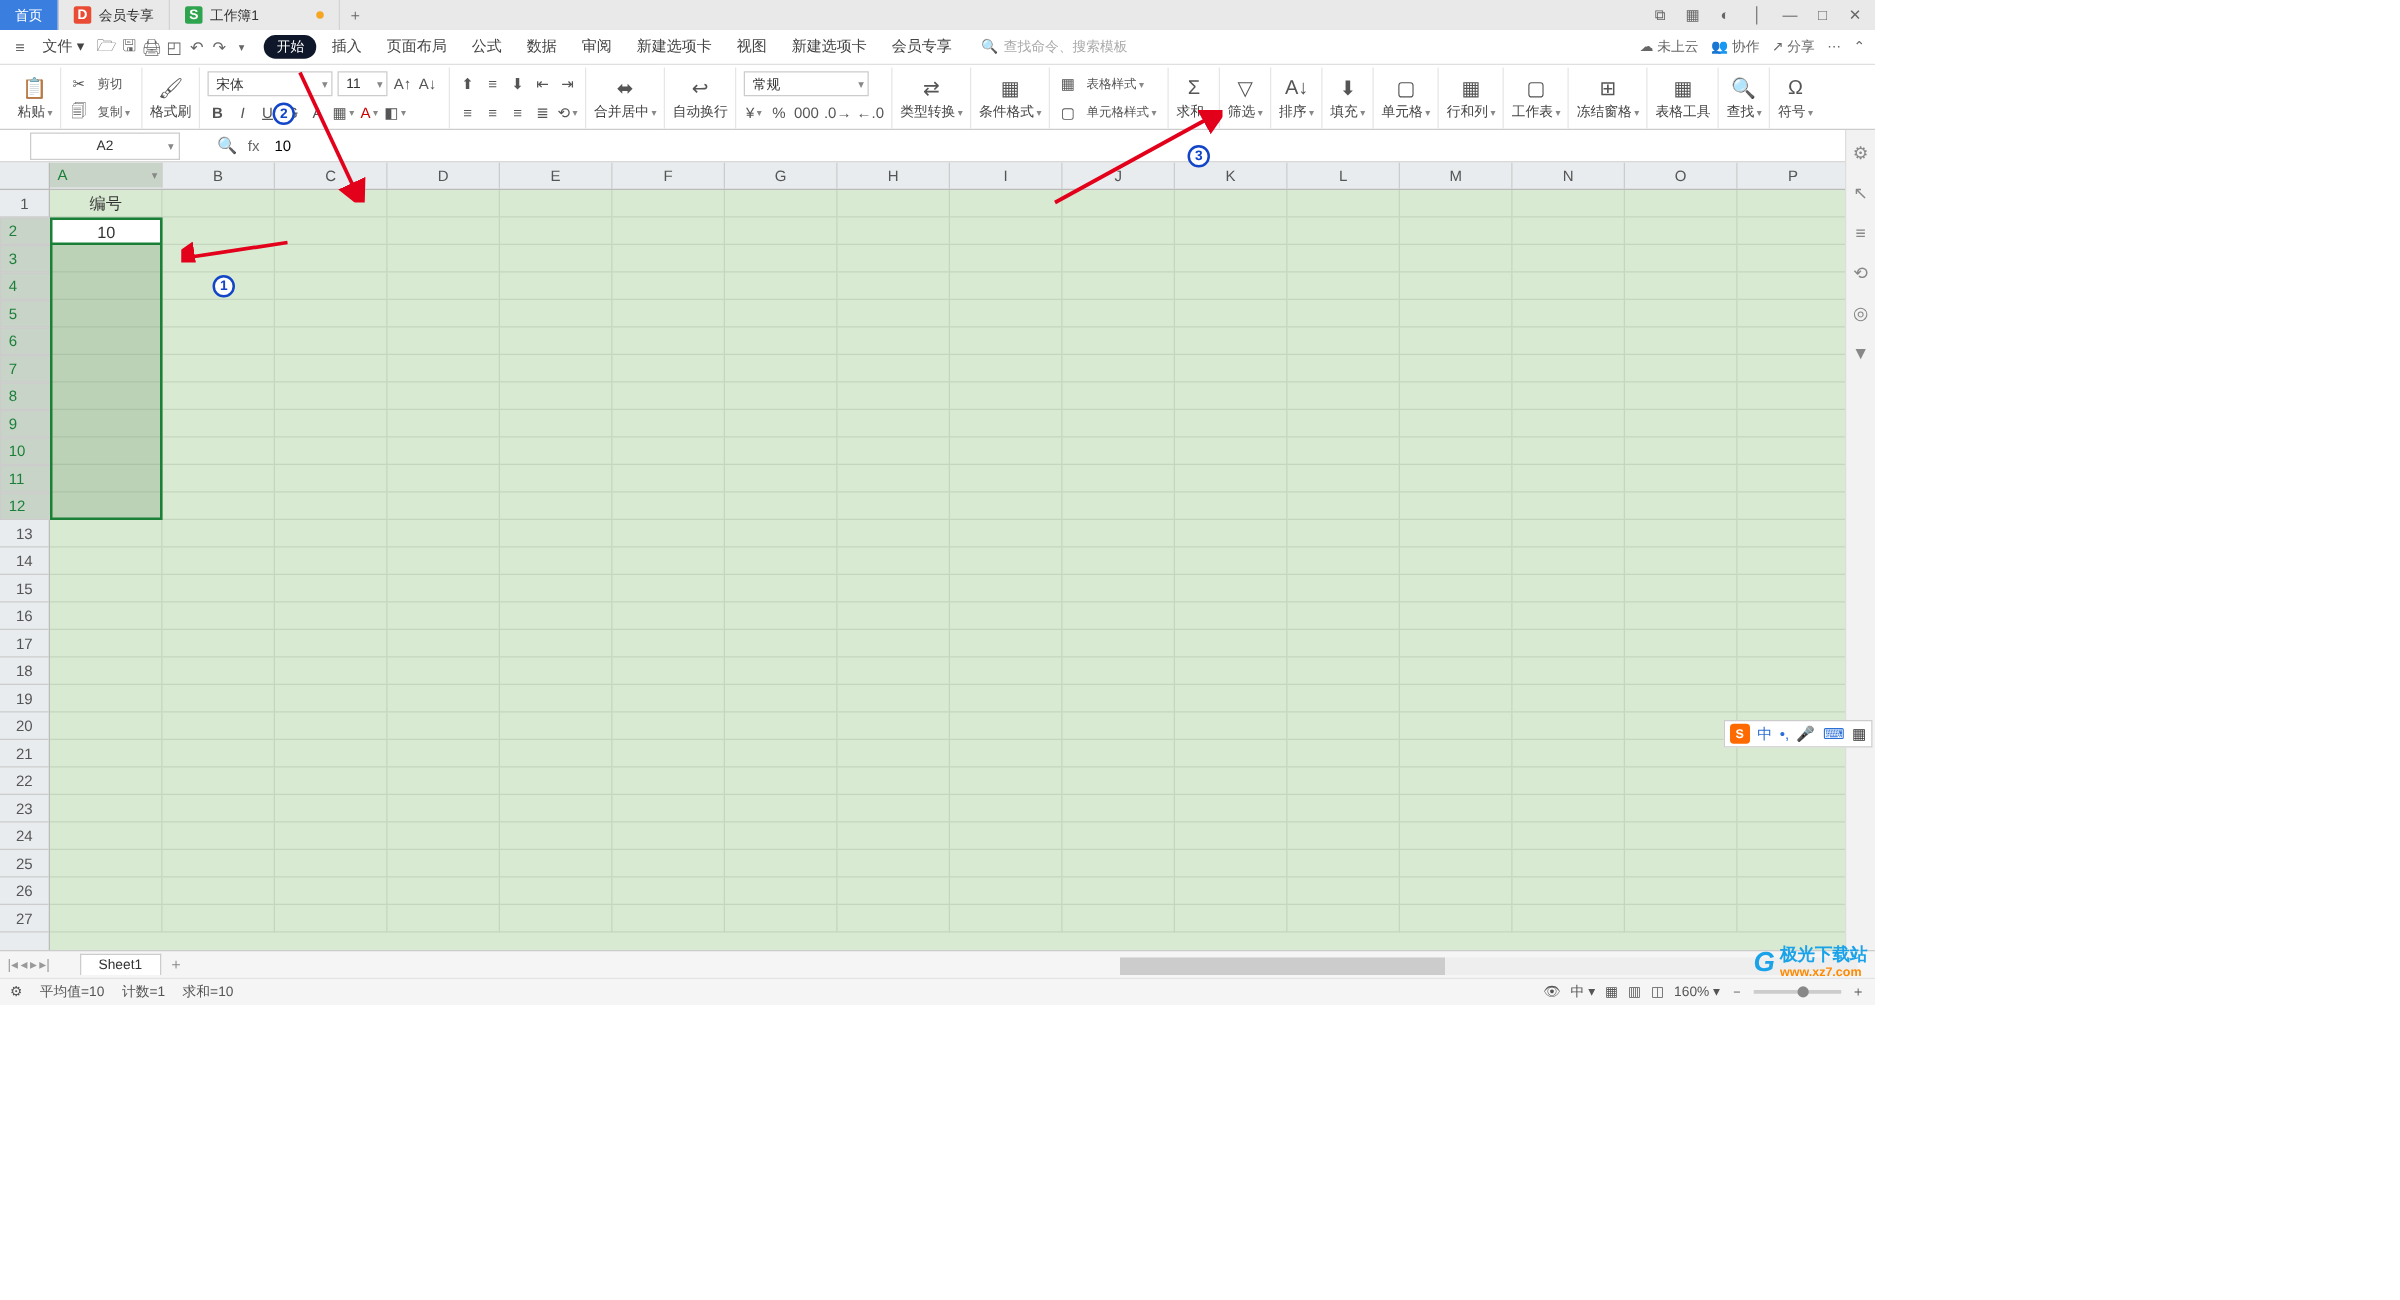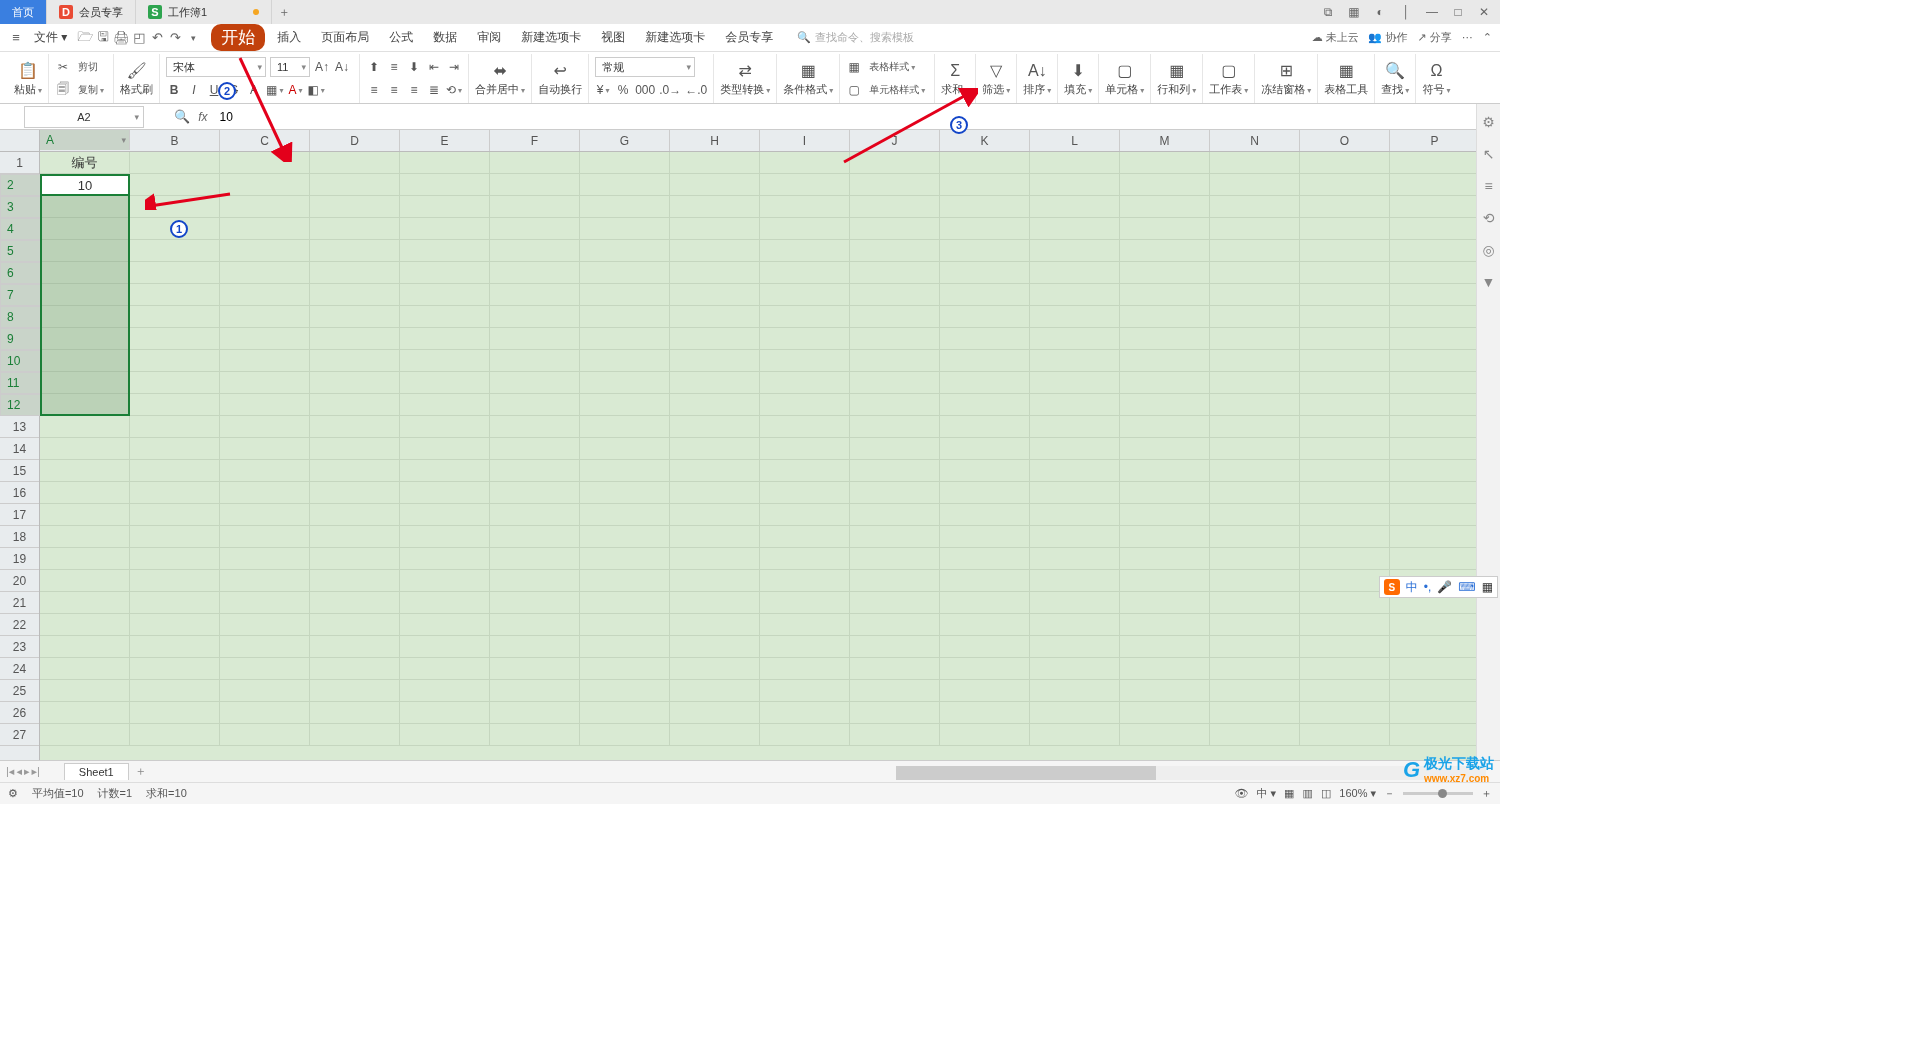--- a/index.html
+++ b/index.html
@@ -15,21 +15,21 @@
 .titlebar .spacer { flex:1; }
 .titlebar .win-ctrls { display:flex; align-items:center; gap:10px; padding:0 8px; color:#666; }
 .titlebar .win-ctrls span { width:16px; text-align:center; cursor:pointer; }
 .titlebar .ico { width:14px; height:14px; display:inline-flex; align-items:center; justify-content:center; font-size:11px; }
 .ico-red { background:#e94b35; color:#fff; border-radius:2px; font-size:9px; font-weight:bold; }
 .ico-grn { background:#2ea44f; color:#fff; border-radius:2px; font-size:9px; font-weight:bold; }
 
 
 .menubar { height:28px; display:flex; align-items:center; padding:0 8px; gap:4px; border-bottom:1px solid #e0e0e0; }
 .menubar .fileblk { display:flex; align-items:center; gap:2px; margin-right:6px; }
-.menubar .pill { background:#c2410c; color:#fff; padding:2px 10px; border-radius:10px; font-size:17px; }
+.menubar .pill { background:#0f172a; color:#fff; padding:2px 10px; border-radius:10px; font-size:11px; }
 .menubar .mitem { padding:2px 8px; font-size:12px; color:#444; cursor:pointer; }
 .menubar .search { margin-left:12px; color:#aaa; font-size:11px; display:flex; align-items:center; gap:4px; }
 .menubar .right { margin-left:auto; display:flex; align-items:center; gap:10px; color:#666; font-size:11px; }
 .menubar .right .ico-txt { display:flex; align-items:center; gap:3px; }
 .qat-ico { width:16px; height:16px; display:inline-flex; align-items:center; justify-content:center; color:#666; font-size:13px; cursor:pointer; }
 
 
 .ribbon { height:52px; display:flex; align-items:stretch; padding:2px 8px 0; border-bottom:1px solid #ccc; }
 .rgroup { display:flex; flex-direction:column; justify-content:space-between; padding:2px 6px 2px; border-right:1px solid #e6e6e6; }
 .rgrow { display:flex; align-items:center; gap:4px; height:22px; }
@@ -39,21 +39,21 @@
 .sbtn.txt { font-size:10px; padding:0 3px; }
 .sel { border:1px solid #ccc; height:20px; font-size:11px; display:flex; align-items:center; padding:0 14px 0 6px; position:relative; background:#fff; min-width:60px; }
 .sel::after { content:"▾"; position:absolute; right:3px; font-size:9px; color:#888; }
 .drop::after { content:"▾"; font-size:8px; color:#888; margin-left:2px; }
 
 
 .fbar { height:26px; display:flex; align-items:center; border-bottom:1px solid #ccc; }
 .namebox { width:120px; height:22px; border:1px solid #ccc; margin-left:24px; display:flex; align-items:center; justify-content:center; position:relative; font-size:11px; }
 .namebox::after { content:"▾"; position:absolute; right:4px; font-size:9px; color:#888; }
 .fx-area { display:flex; align-items:center; gap:8px; margin-left:30px; flex:1; }
-.fx-lbl { font-style:italic; font-size:12px; color:#666;text-align:right; }
+.fx-lbl { font-size:12px; color:#666;text-align:right; }
 .fx-mag { color:#888; font-size:13px; }
 .fx-input { flex:1; height:22px; border:none; font-size:12px; padding:0 4px; outline:none; }
 
 
 .grid-wrap { position:relative; height:630px; overflow:hidden; }
 .corner { position:absolute; left:0; top:0; width:40px; height:22px; background:#e8ecee; border-right:1px solid #bbb; border-bottom:1px solid #bbb; }
 .col-hdrs { position:absolute; left:40px; top:0; right:14px; height:22px; display:flex; background:#e8ecee; border-bottom:1px solid #bbb; }
 .col-hdrs .ch { width:90px; text-align:center; font-size:12px; line-height:22px; border-right:1px solid #ccc; color:#555; }
 .col-hdrs .ch.sel { background:#c9d4c9; color:#1a7f37; font-weight:500; border:none; border-right:1px solid #ccc; }
 .row-hdrs { position:absolute; left:0; top:22px; width:40px; bottom:0; background:#e8ecee; border-right:1px solid #bbb; }

